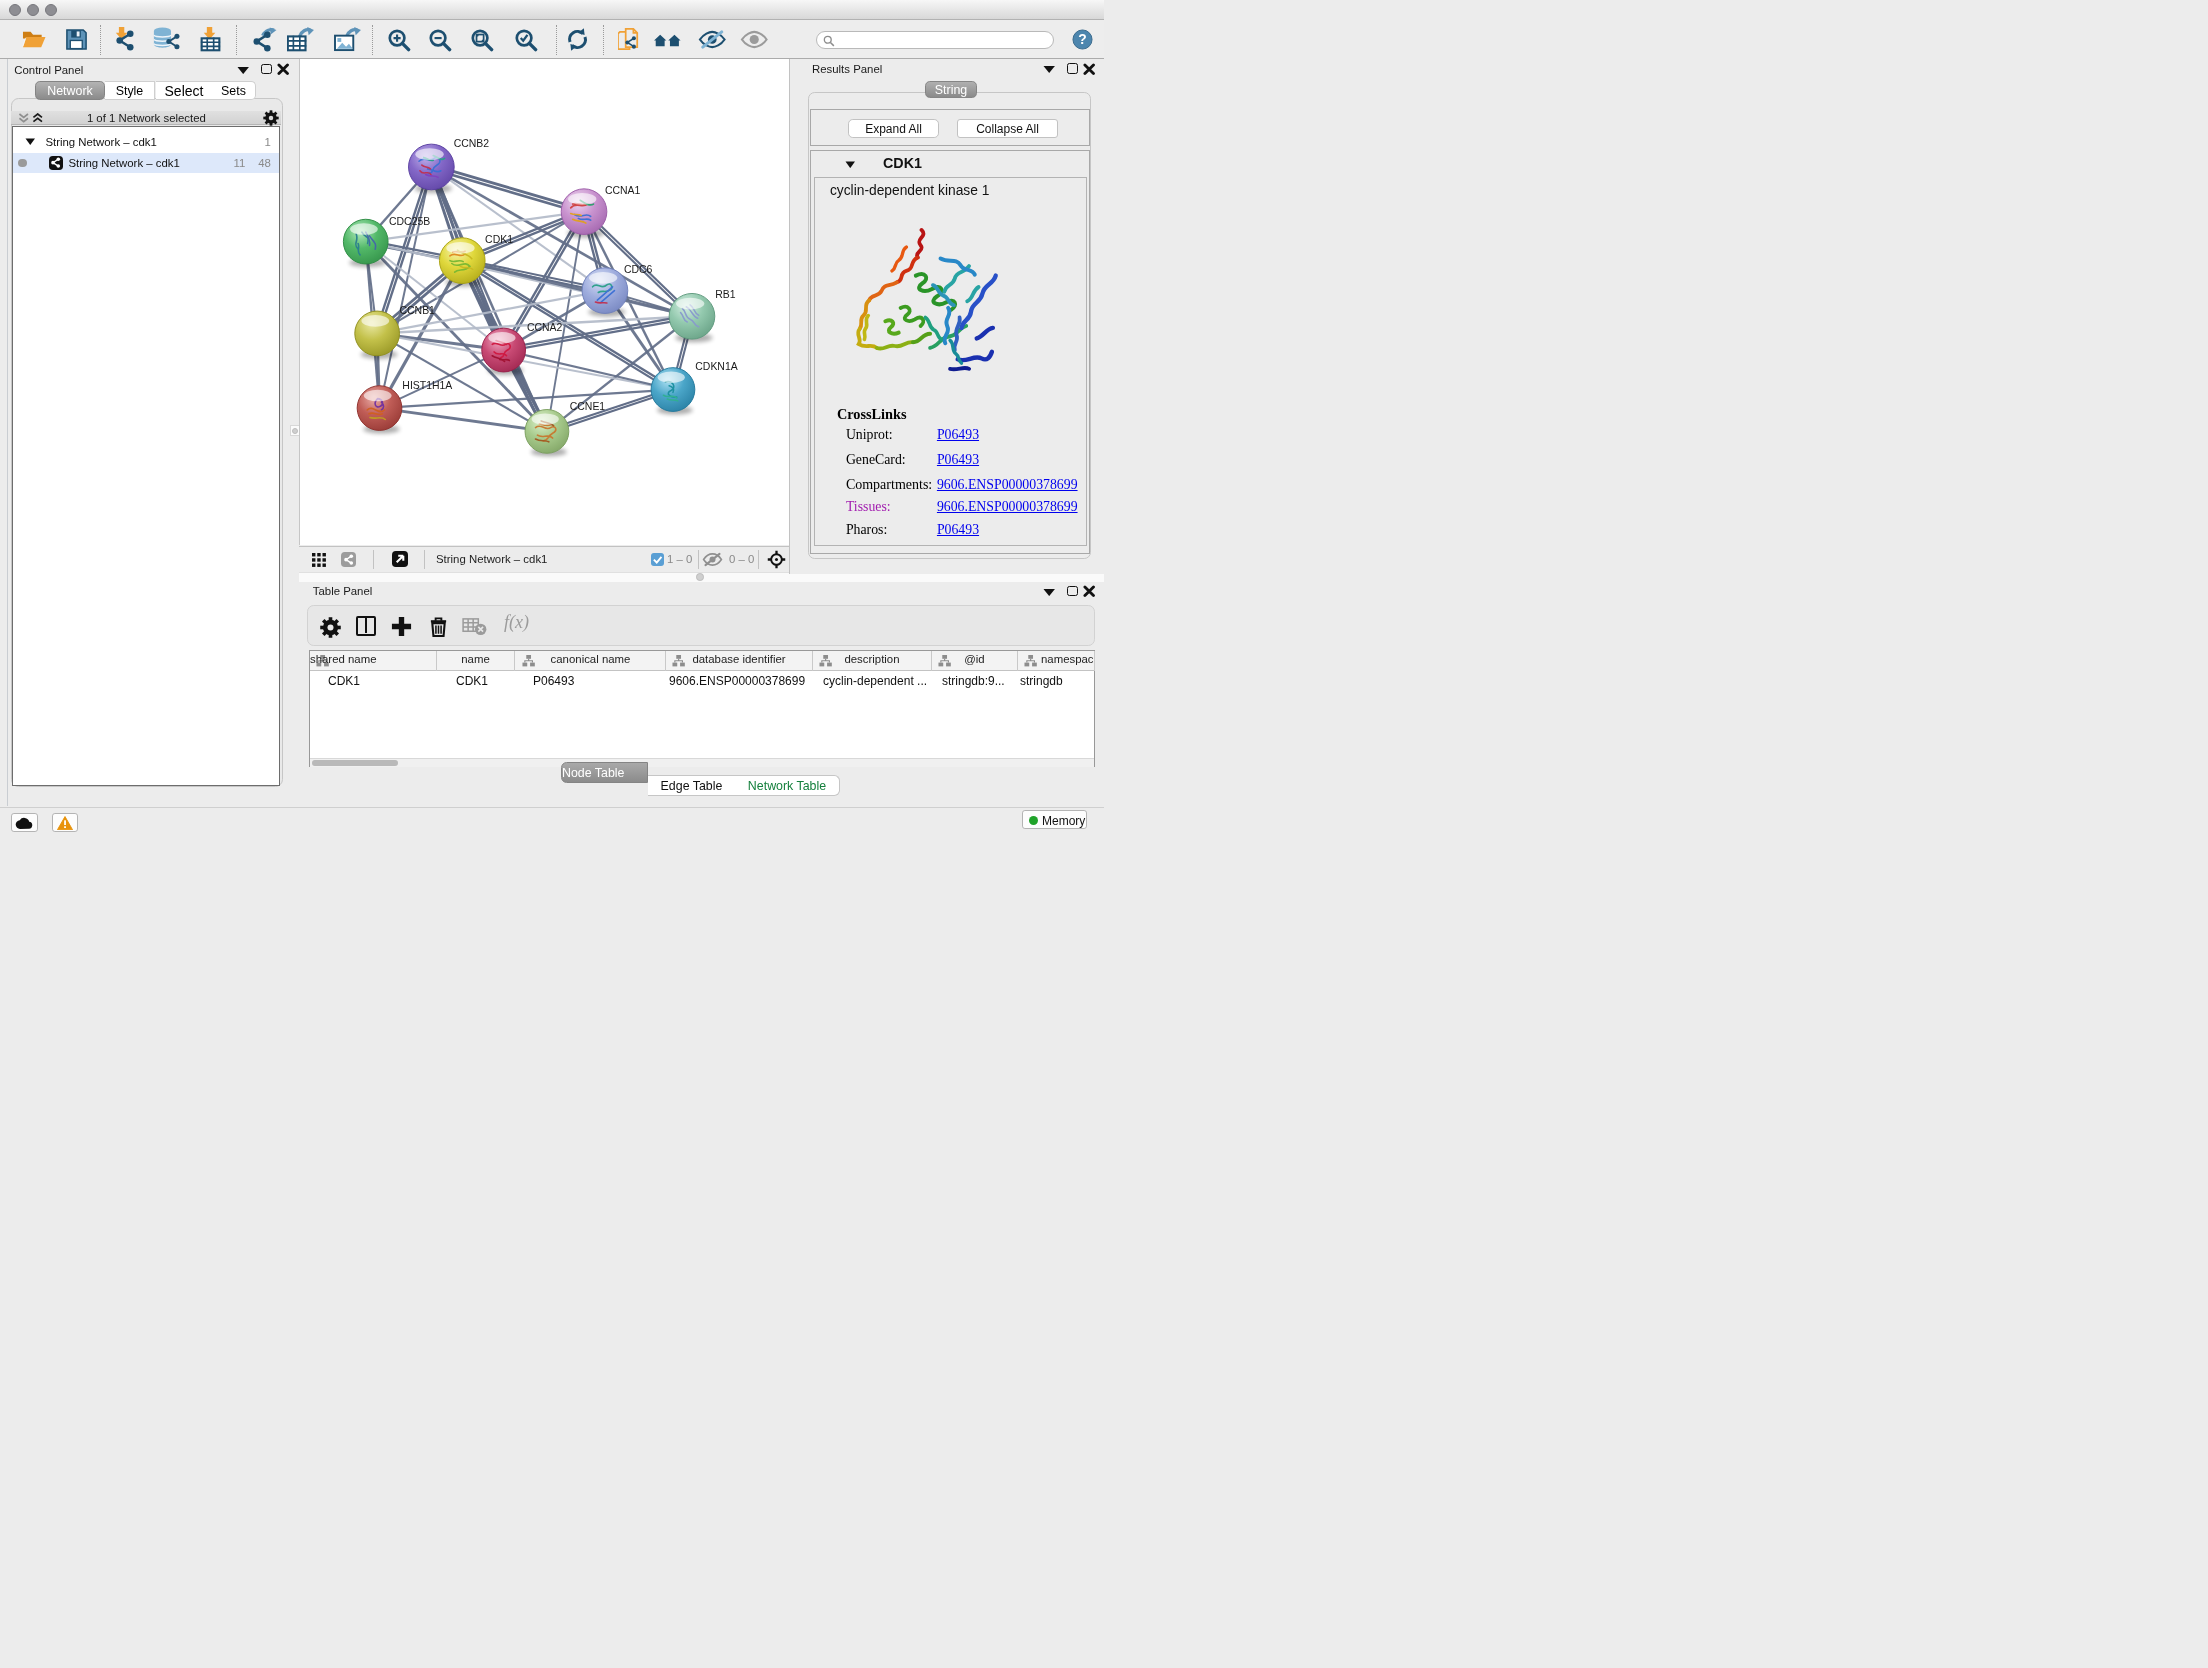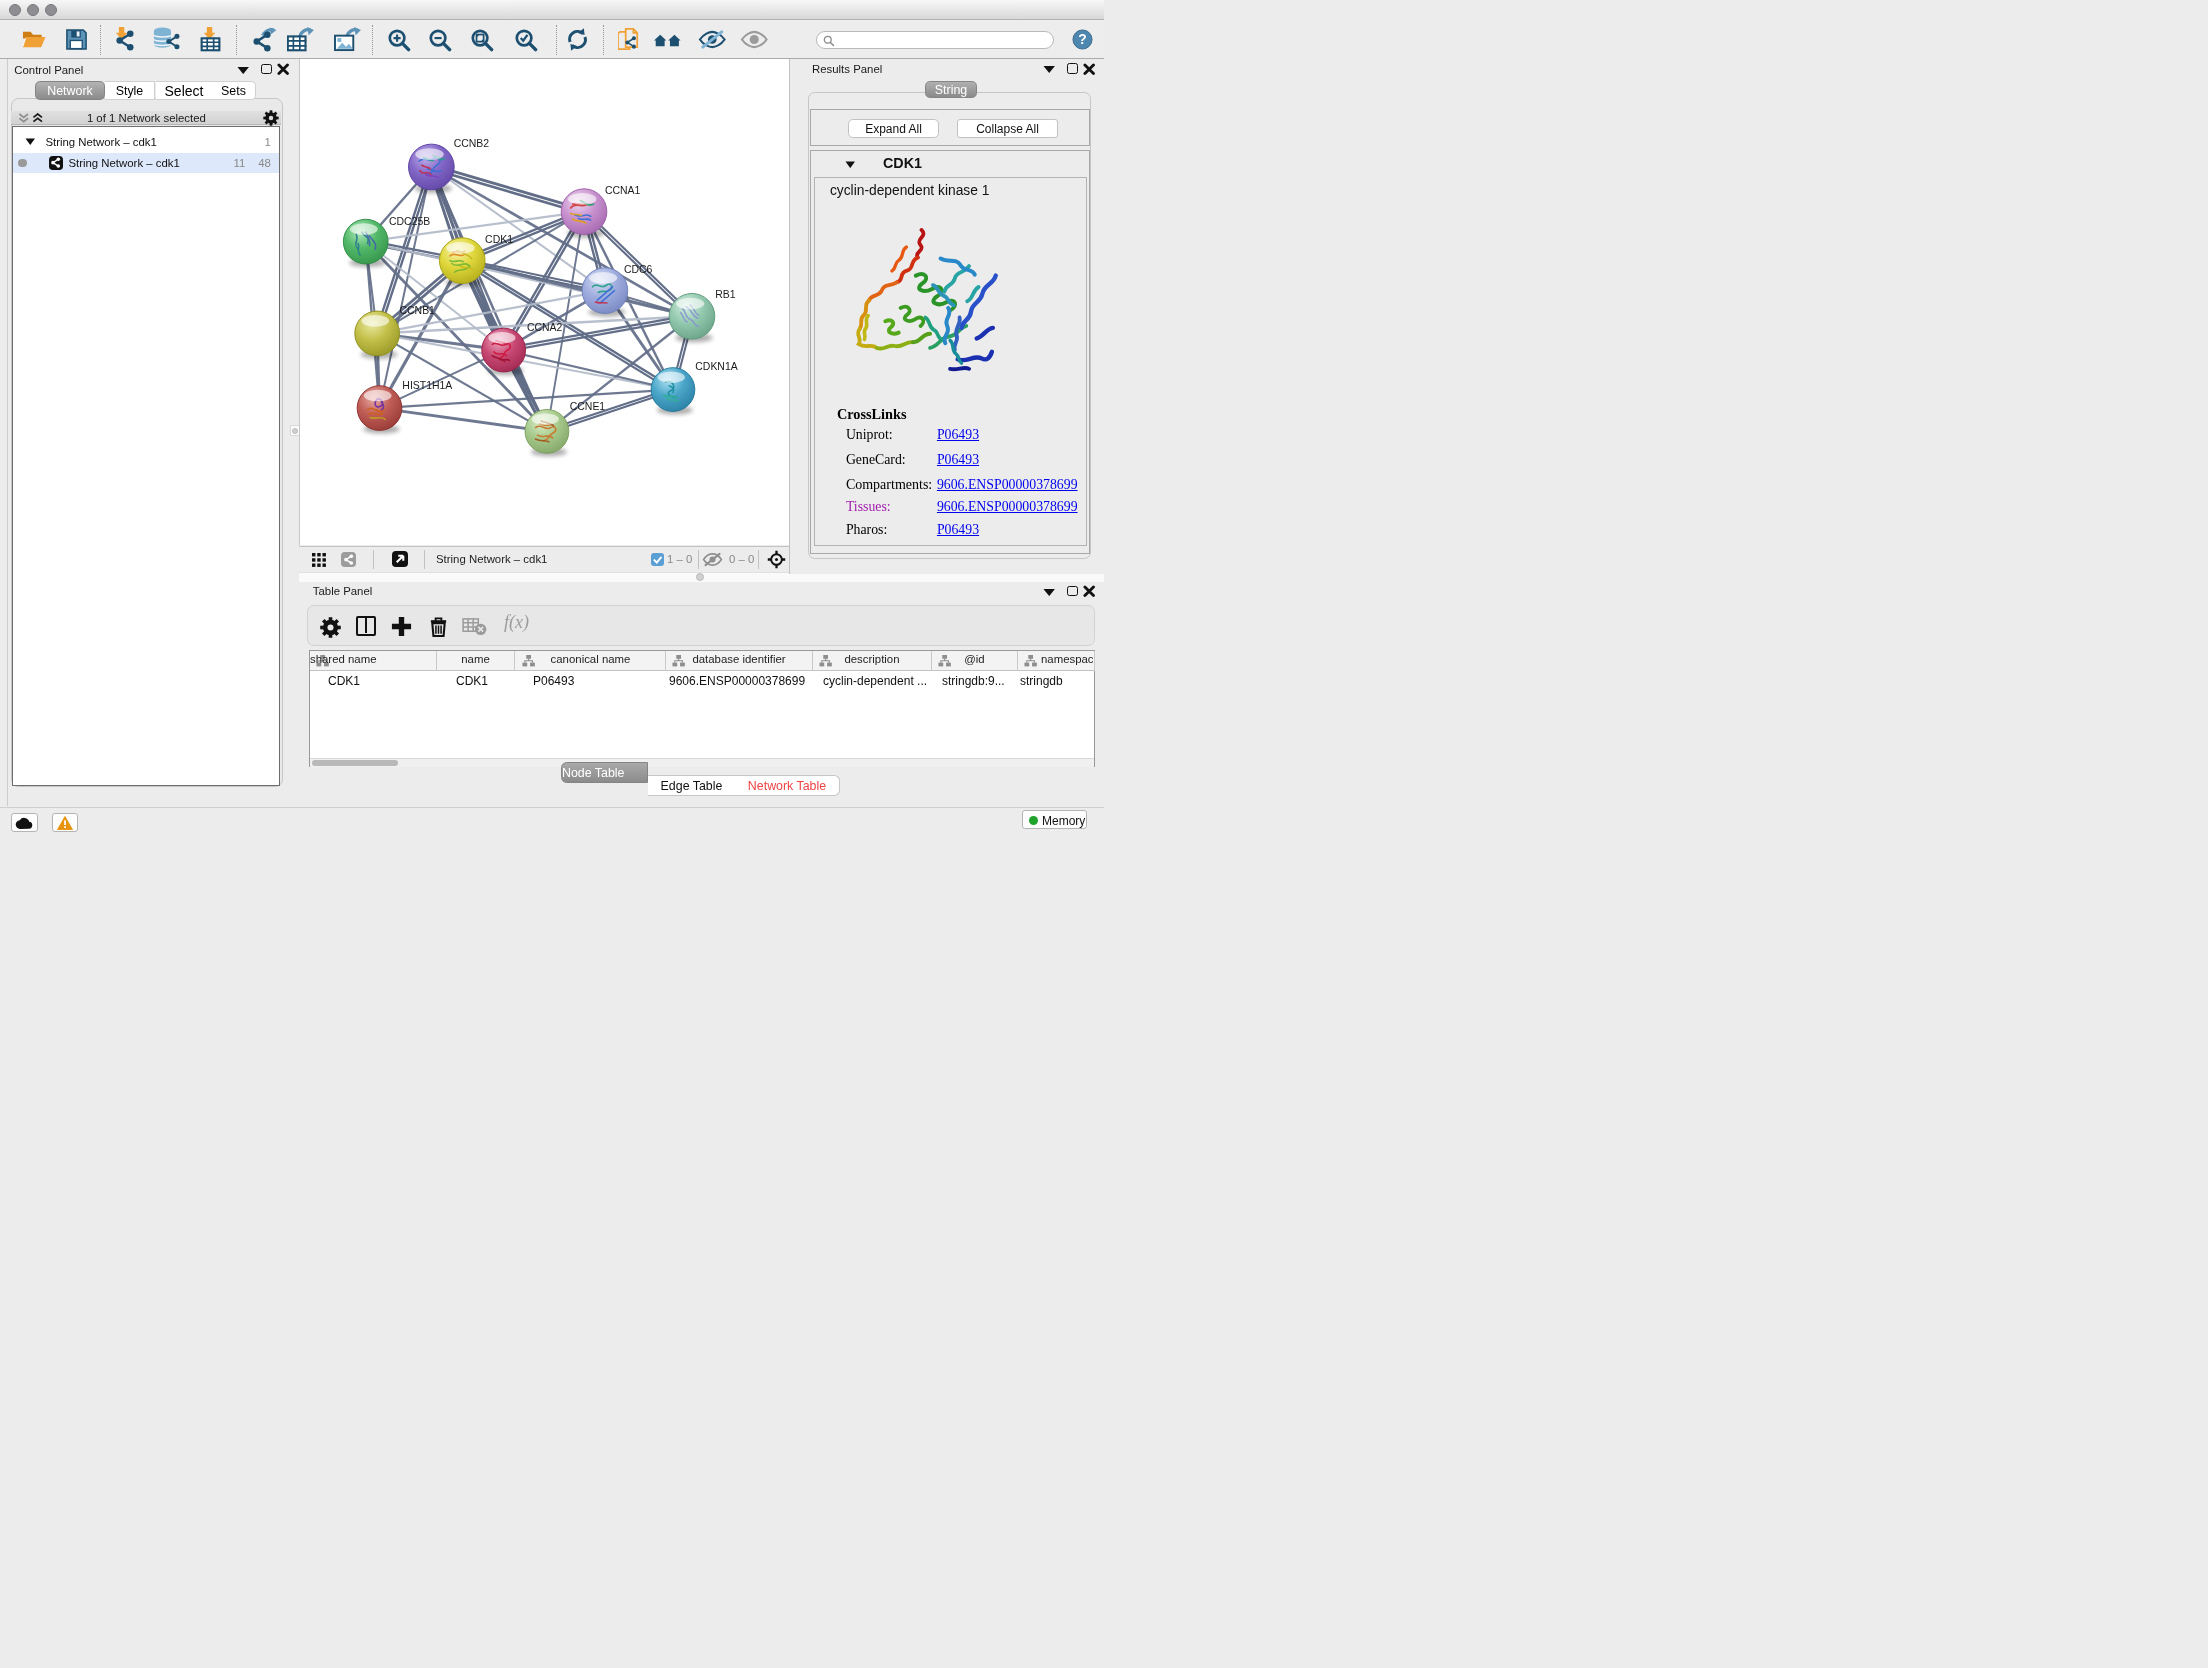--- a/index.html
+++ b/index.html
@@ -745,21 +745,21 @@
 <div class="abs" style="left:513px;top:2.9px;font-size:12px;color:#111;white-space:nowrap">cyclin-dependent ...</div>
 <div class="abs" style="left:632px;top:2.9px;font-size:12px;color:#111;white-space:nowrap">stringdb:9...</div>
 <div class="abs" style="left:710px;top:2.9px;font-size:12px;color:#111;white-space:nowrap">stringdb</div>
 </div>
 <div class="abs" style="left:0;top:107px;width:100%;height:8.6px;background:#f0f0f0;border-top:1px solid #d8d8d8">
         <div class="abs" style="left:1.9px;top:1.1px;width:86px;height:5.7px;background:#b9b9b9;border-radius:2.9px"></div>
       </div>
 </div>
 <div class="abs" style="left:262px;top:180px;width:87px;height:21px;background:linear-gradient(#a9a9a9,#8b8b8b);border:1px solid #848484;border-radius:5.7px 0 0 5.7px;color:#fff;font-size:13.8px;text-align:left;line-height:20px;font-size:12.4px">Node Table</div>
 <div class="abs" style="left:349px;top:193px;width:88px;height:21px;background:#fff;border:1px solid #c6c6c6;border-left:none;color:#111;font-size:12.4px;text-align:center;line-height:20px">Edge Table</div>
-<div class="abs" style="left:436px;top:193px;width:105px;height:21px;background:#fff;border:1px solid #c6c6c6;border-left:none;border-radius:0 5.7px 5.7px 0;color:#ef4444;font-size:12.4px;text-align:center;line-height:20px">Network Table</div>
+<div class="abs" style="left:436px;top:193px;width:105px;height:21px;background:#fff;border:1px solid #c6c6c6;border-left:none;border-radius:0 5.7px 5.7px 0;color:#15803d;font-size:12.4px;text-align:center;line-height:20px">Network Table</div>
 </div>
 <div class="abs" style="left:0;top:807px;width:1104px;height:27.6px;background:#ececec;border-top:1px solid #cfcfcf">
 <div class="abs" style="left:10.5px;top:4.8px;width:27.6px;height:19.5px;background:#fdfdfd;border:1px solid #b4b4b4;border-radius:2.9px">
       <svg width="18" height="12.4" viewBox="0 0 19 13" style="position:absolute;left:3.8px;top:3.3px">
         <path d="M5.5,12.5 a4.5,4.5 0 0 1 -0.5,-9 a5.5,5.5 0 0 1 10,1.5 a3.6,3.6 0 0 1 -1,7.3 z" fill="#111"></path>
       </svg>
     </div>
 <div class="abs" style="left:52px;top:4.8px;width:26px;height:19.5px;background:#fdfdfd;border:1px solid #b4b4b4;border-radius:2.9px">
       <svg width="16" height="14.3" viewBox="0 0 17 15" style="position:absolute;left:4.3px;top:2.4px">
         <path d="M8.5,0.5 L16.5,14.5 H0.5 Z" fill="#e8930c" stroke="#e8930c" stroke-linejoin="round" stroke-width="1"></path>

